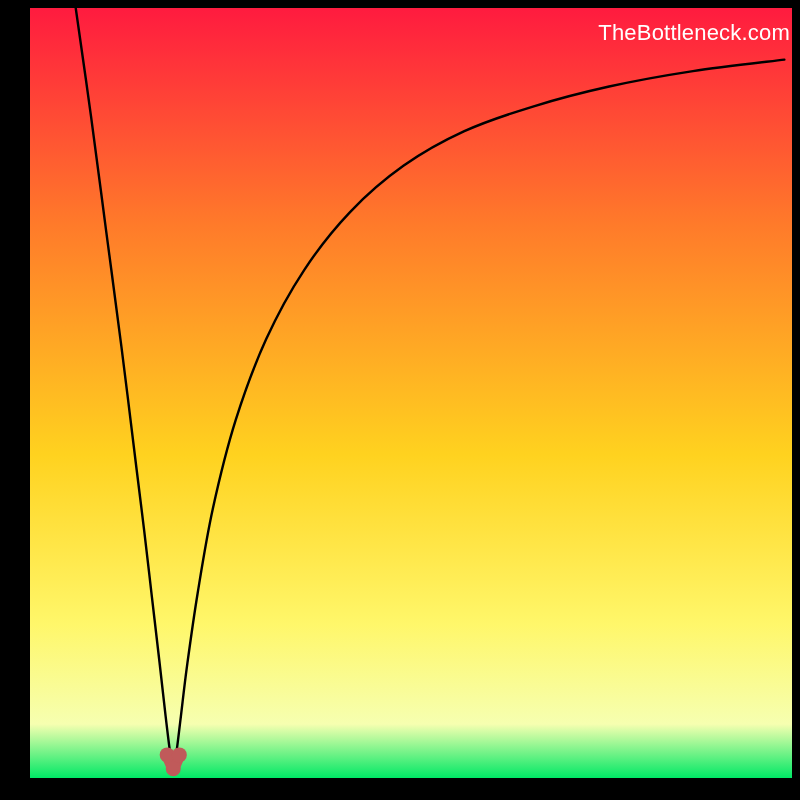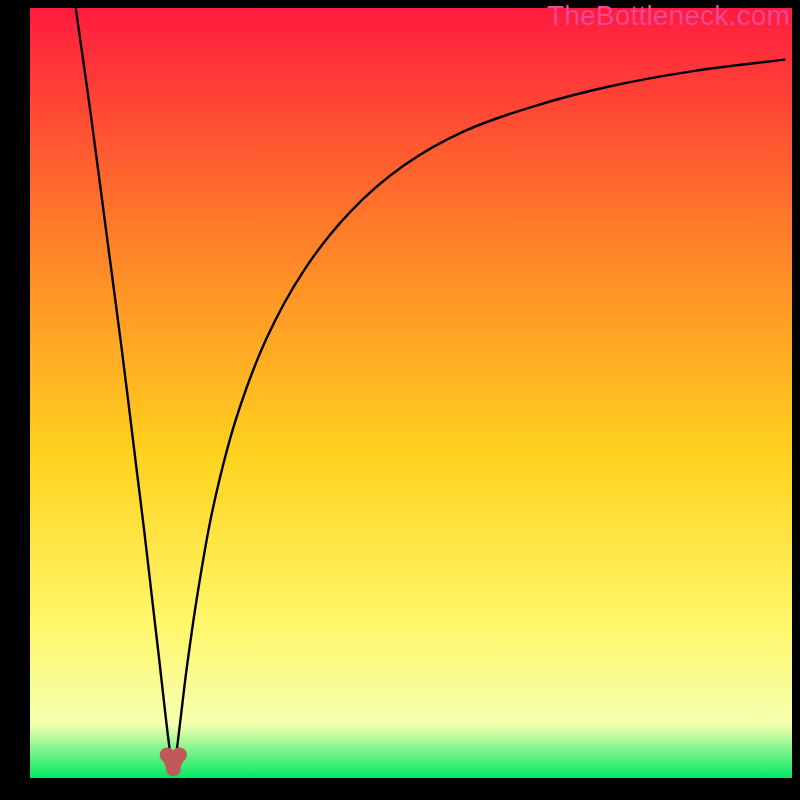--- a/index.html
+++ b/index.html
@@ -24,24 +24,24 @@
     width: 762px;
     height: 770px;
   }
   .plot svg {
     display: block;
     width: 762px;
     height: 770px;
   }
   .watermark {
     position: absolute;
-    top: 0;
+    top: 20px;
     right: 10px;
-    color: #ec4899;
-    font-size: 28px;
+    color: #ffffff;
+    font-size: 22px;
     font-weight: 400;
     letter-spacing: 0.2px;
     user-select: none;
   }
 </style>
 </head>
 <body>
 
 <div class="frame">
   <div class="plot">

